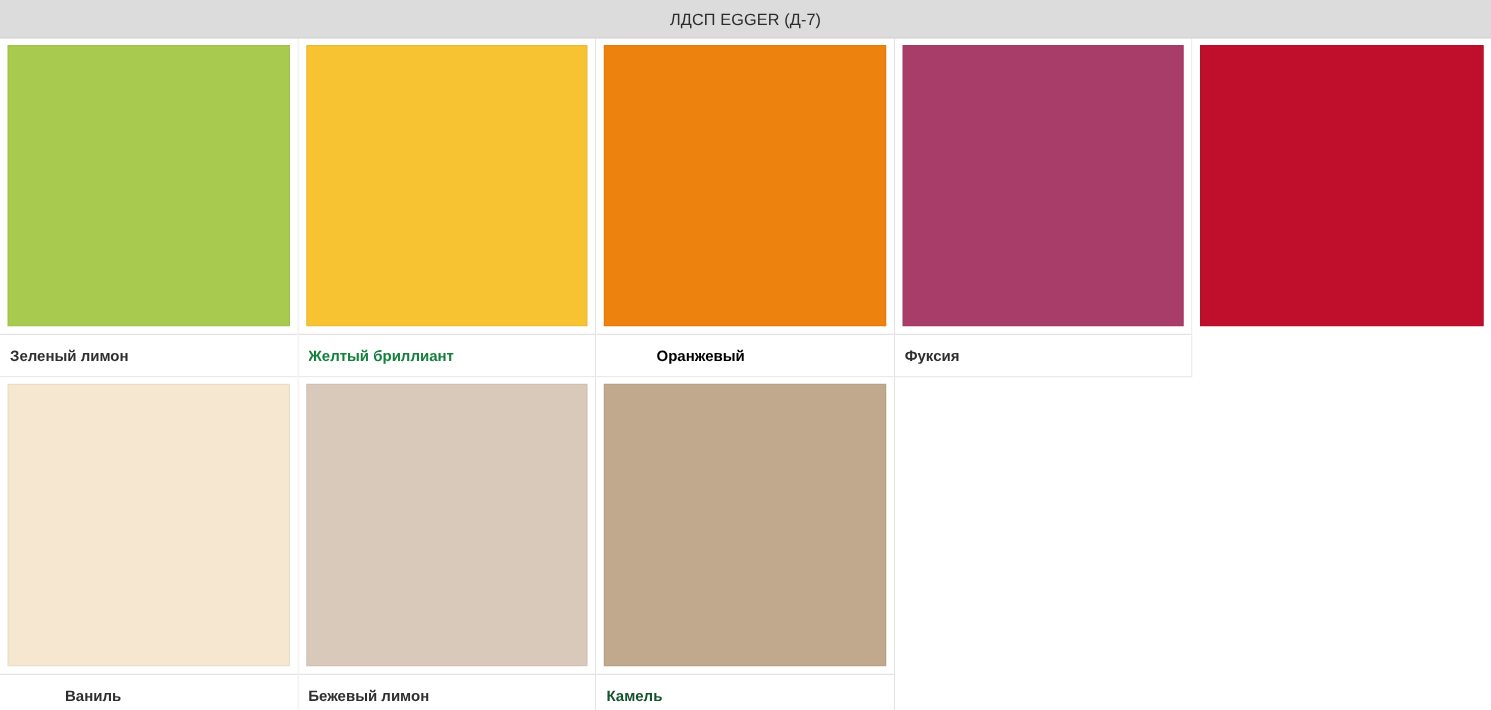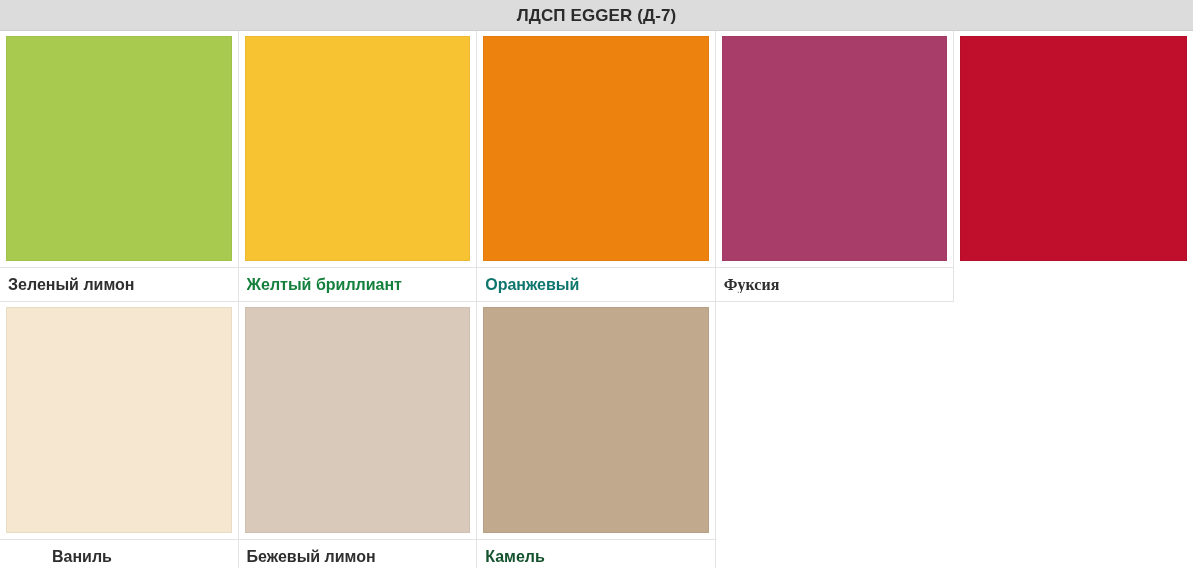--- a/index.html
+++ b/index.html
@@ -20,22 +20,22 @@
   
   .header-bar {
     height: 31px;
     background: #dcdcdc;
     border-bottom: 1px solid #cfcfcf;
     display: flex;
     align-items: center;
     justify-content: center;
   }
   .header-title {
-    font-size: 17px;
-    font-weight: bold;
+    font-size: 13px;
+    font-weight: normal;
     color: #2b2b2b;
     letter-spacing: 0.1px;
     line-height: 1;
     white-space: nowrap;
   }
 
   
   .swatch-grid {
     display: flex;
     flex-wrap: wrap;
@@ -67,21 +67,21 @@
   .swatch-label-wrap {
     border-top: 1px solid #e3e3e3;
     border-bottom: 1px solid #e3e3e3;
     background: #ffffff;
     height: 35px;
     display: flex;
     align-items: center;
     padding: 0 0 0 8px;
   }
   .swatch-label {
-    font-size: 16px;
+    font-size: 12px;
     font-weight: bold;
     color: #2f2f2f;
     line-height: 1;
     white-space: nowrap;
     overflow: hidden;
     text-overflow: ellipsis;
   }
 
   
   .row-2 .swatch-chip { height: 226px; }
@@ -118,30 +118,30 @@
       <div class="swatch-label-wrap">
         <span class="swatch-label" style="color: #15803d;">Желтый бриллиант</span>
       </div>
     </div>
 
     <div class="swatch-cell row-1">
       <div class="swatch-chip-wrap">
         <span class="swatch-chip" style="background-color: rgb(238, 130, 15);"></span>
       </div>
       <div class="swatch-label-wrap">
-        <span class="swatch-label" style="color: #0f766e;">Оранжевый</span>
+        <span class="swatch-label" style="color: #000000; margin-left: 40px;">Оранжевый</span>
       </div>
     </div>
 
     <div class="swatch-cell row-1">
       <div class="swatch-chip-wrap">
         <span class="swatch-chip" style="background-color: rgb(169, 61, 105);"></span>
       </div>
       <div class="swatch-label-wrap">
-        <span class="swatch-label" style="color: rgb(47, 47, 47); font-family: Liberation Serif, serif;">Фуксия</span>
+        <span class="swatch-label" style="color: rgb(47, 47, 47);">Фуксия</span>
       </div>
     </div>
 
     <div class="swatch-cell row-1 last-in-row">
       <div class="swatch-chip-wrap">
         <span class="swatch-chip" style="background-color: rgb(191, 15, 44);"></span>
       </div>
     </div>
 
     <div class="swatch-cell row-2">

